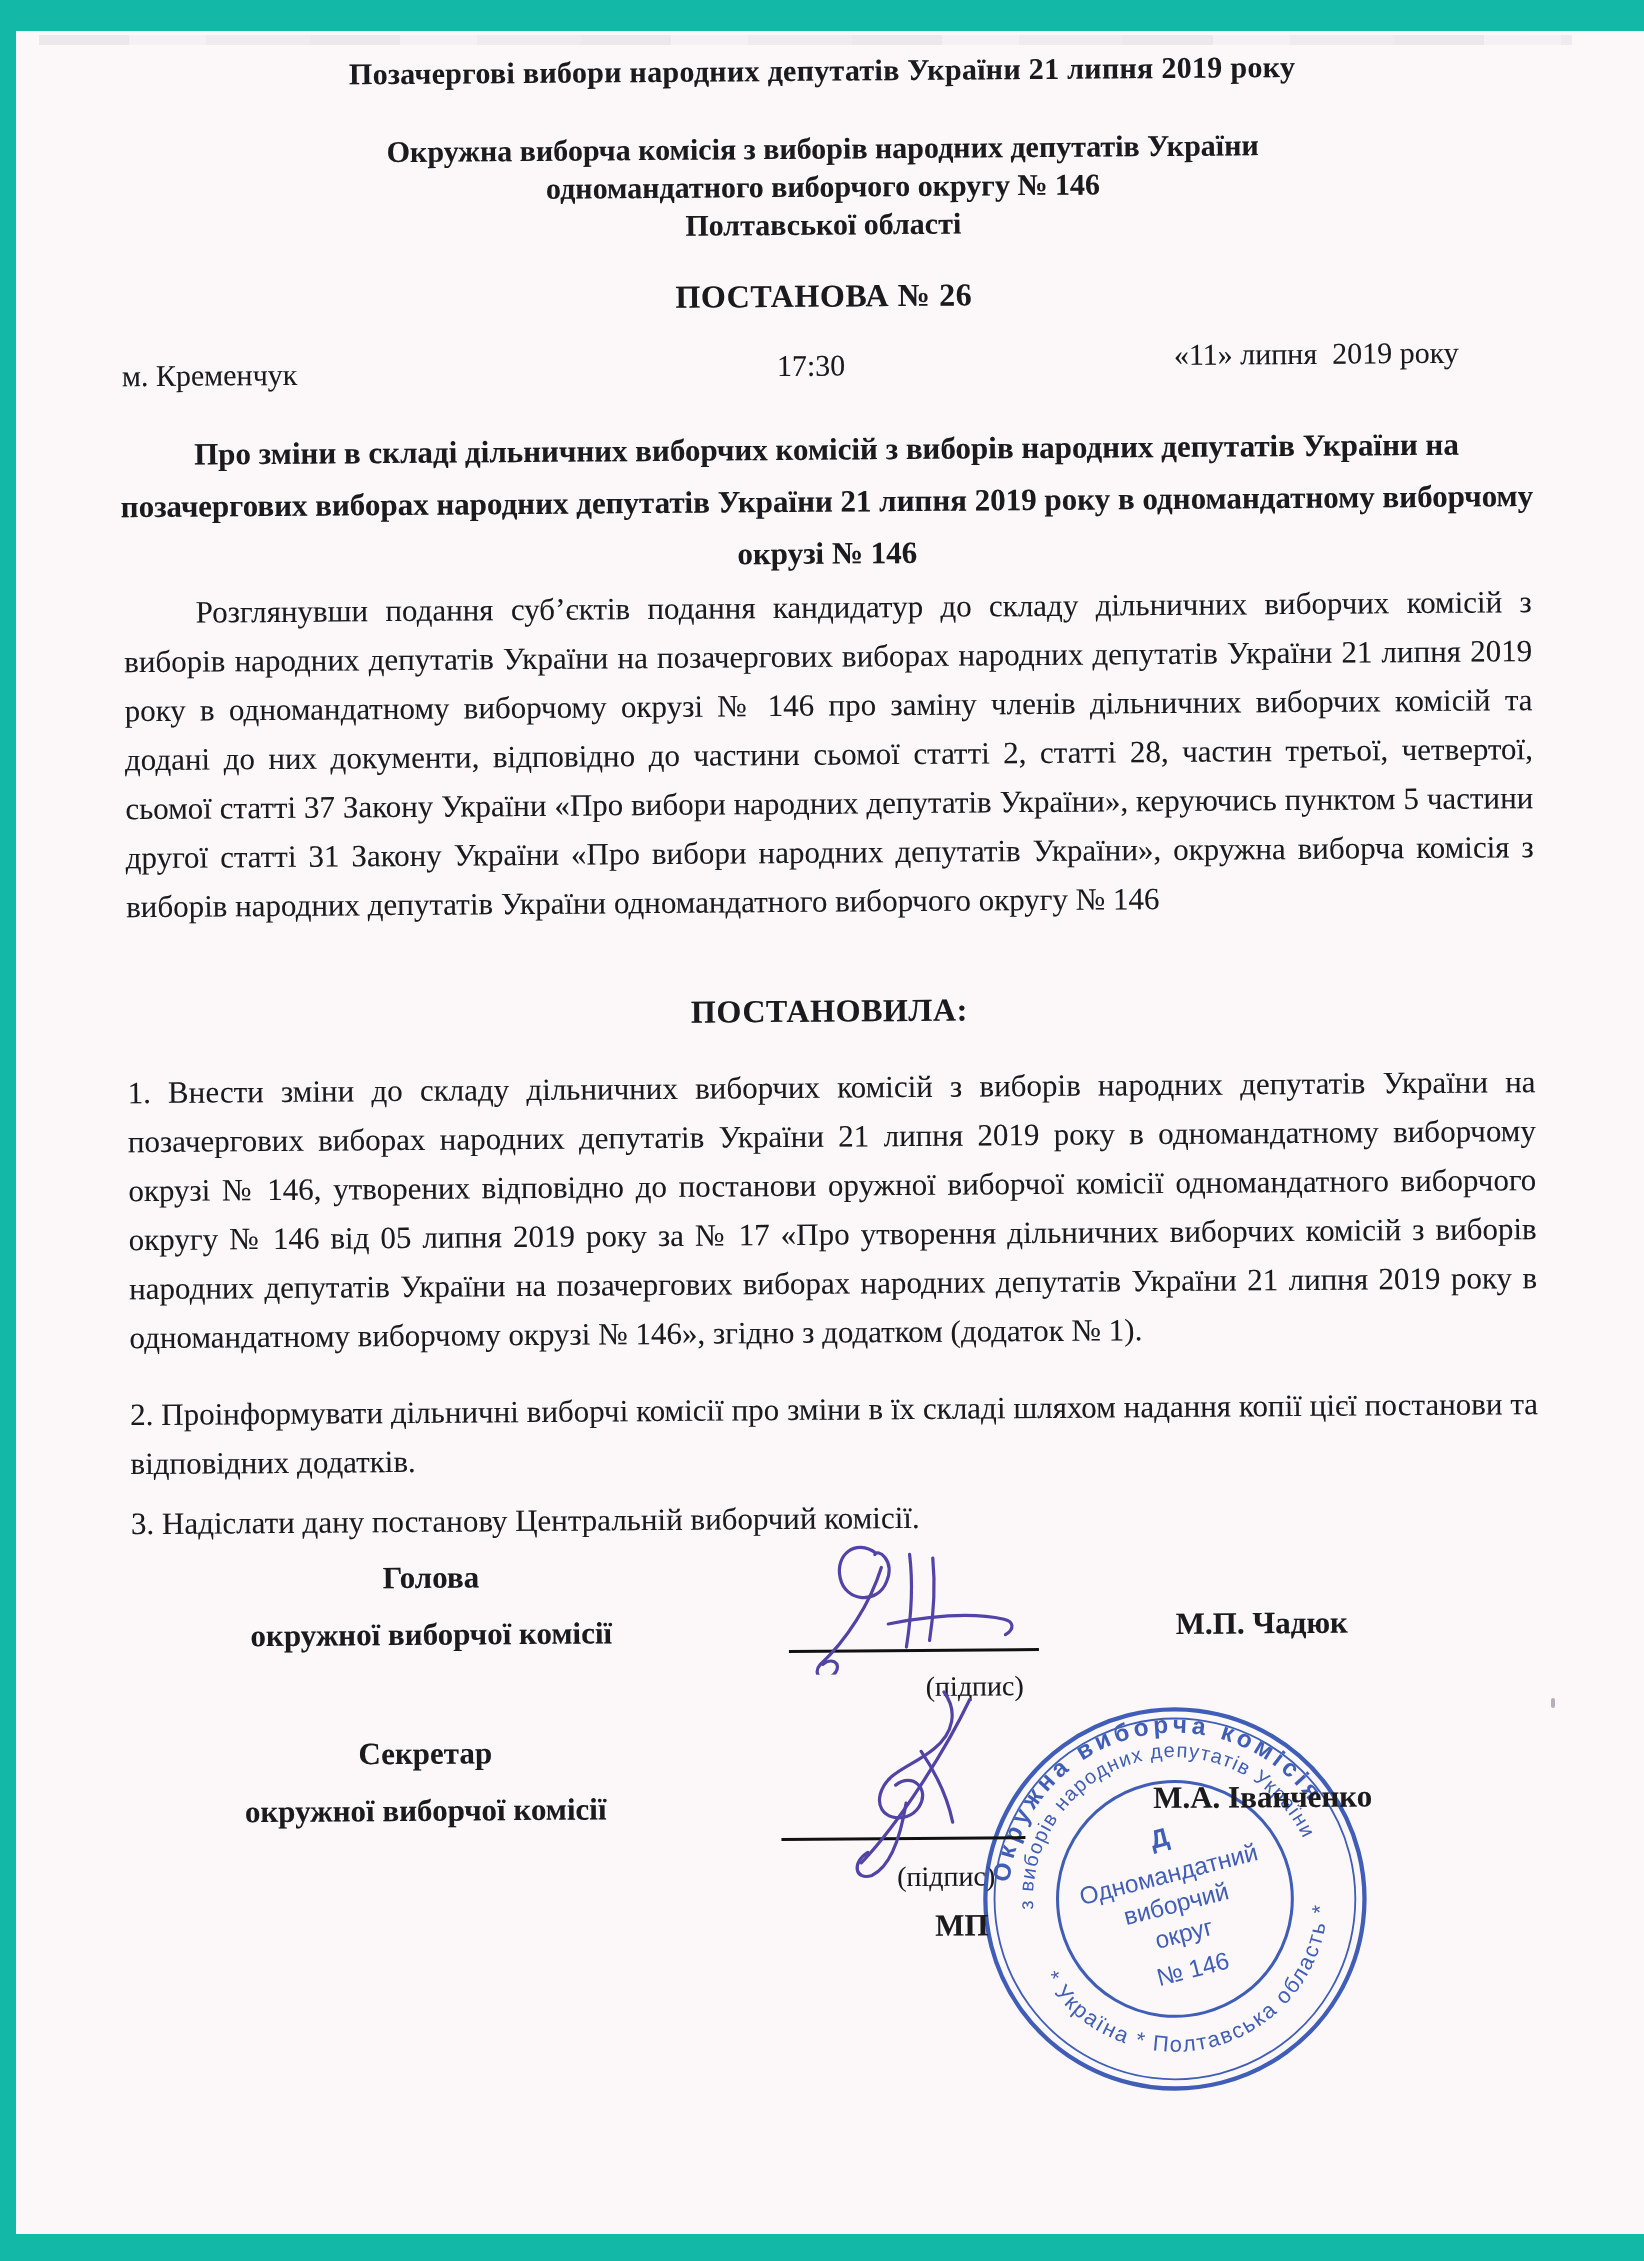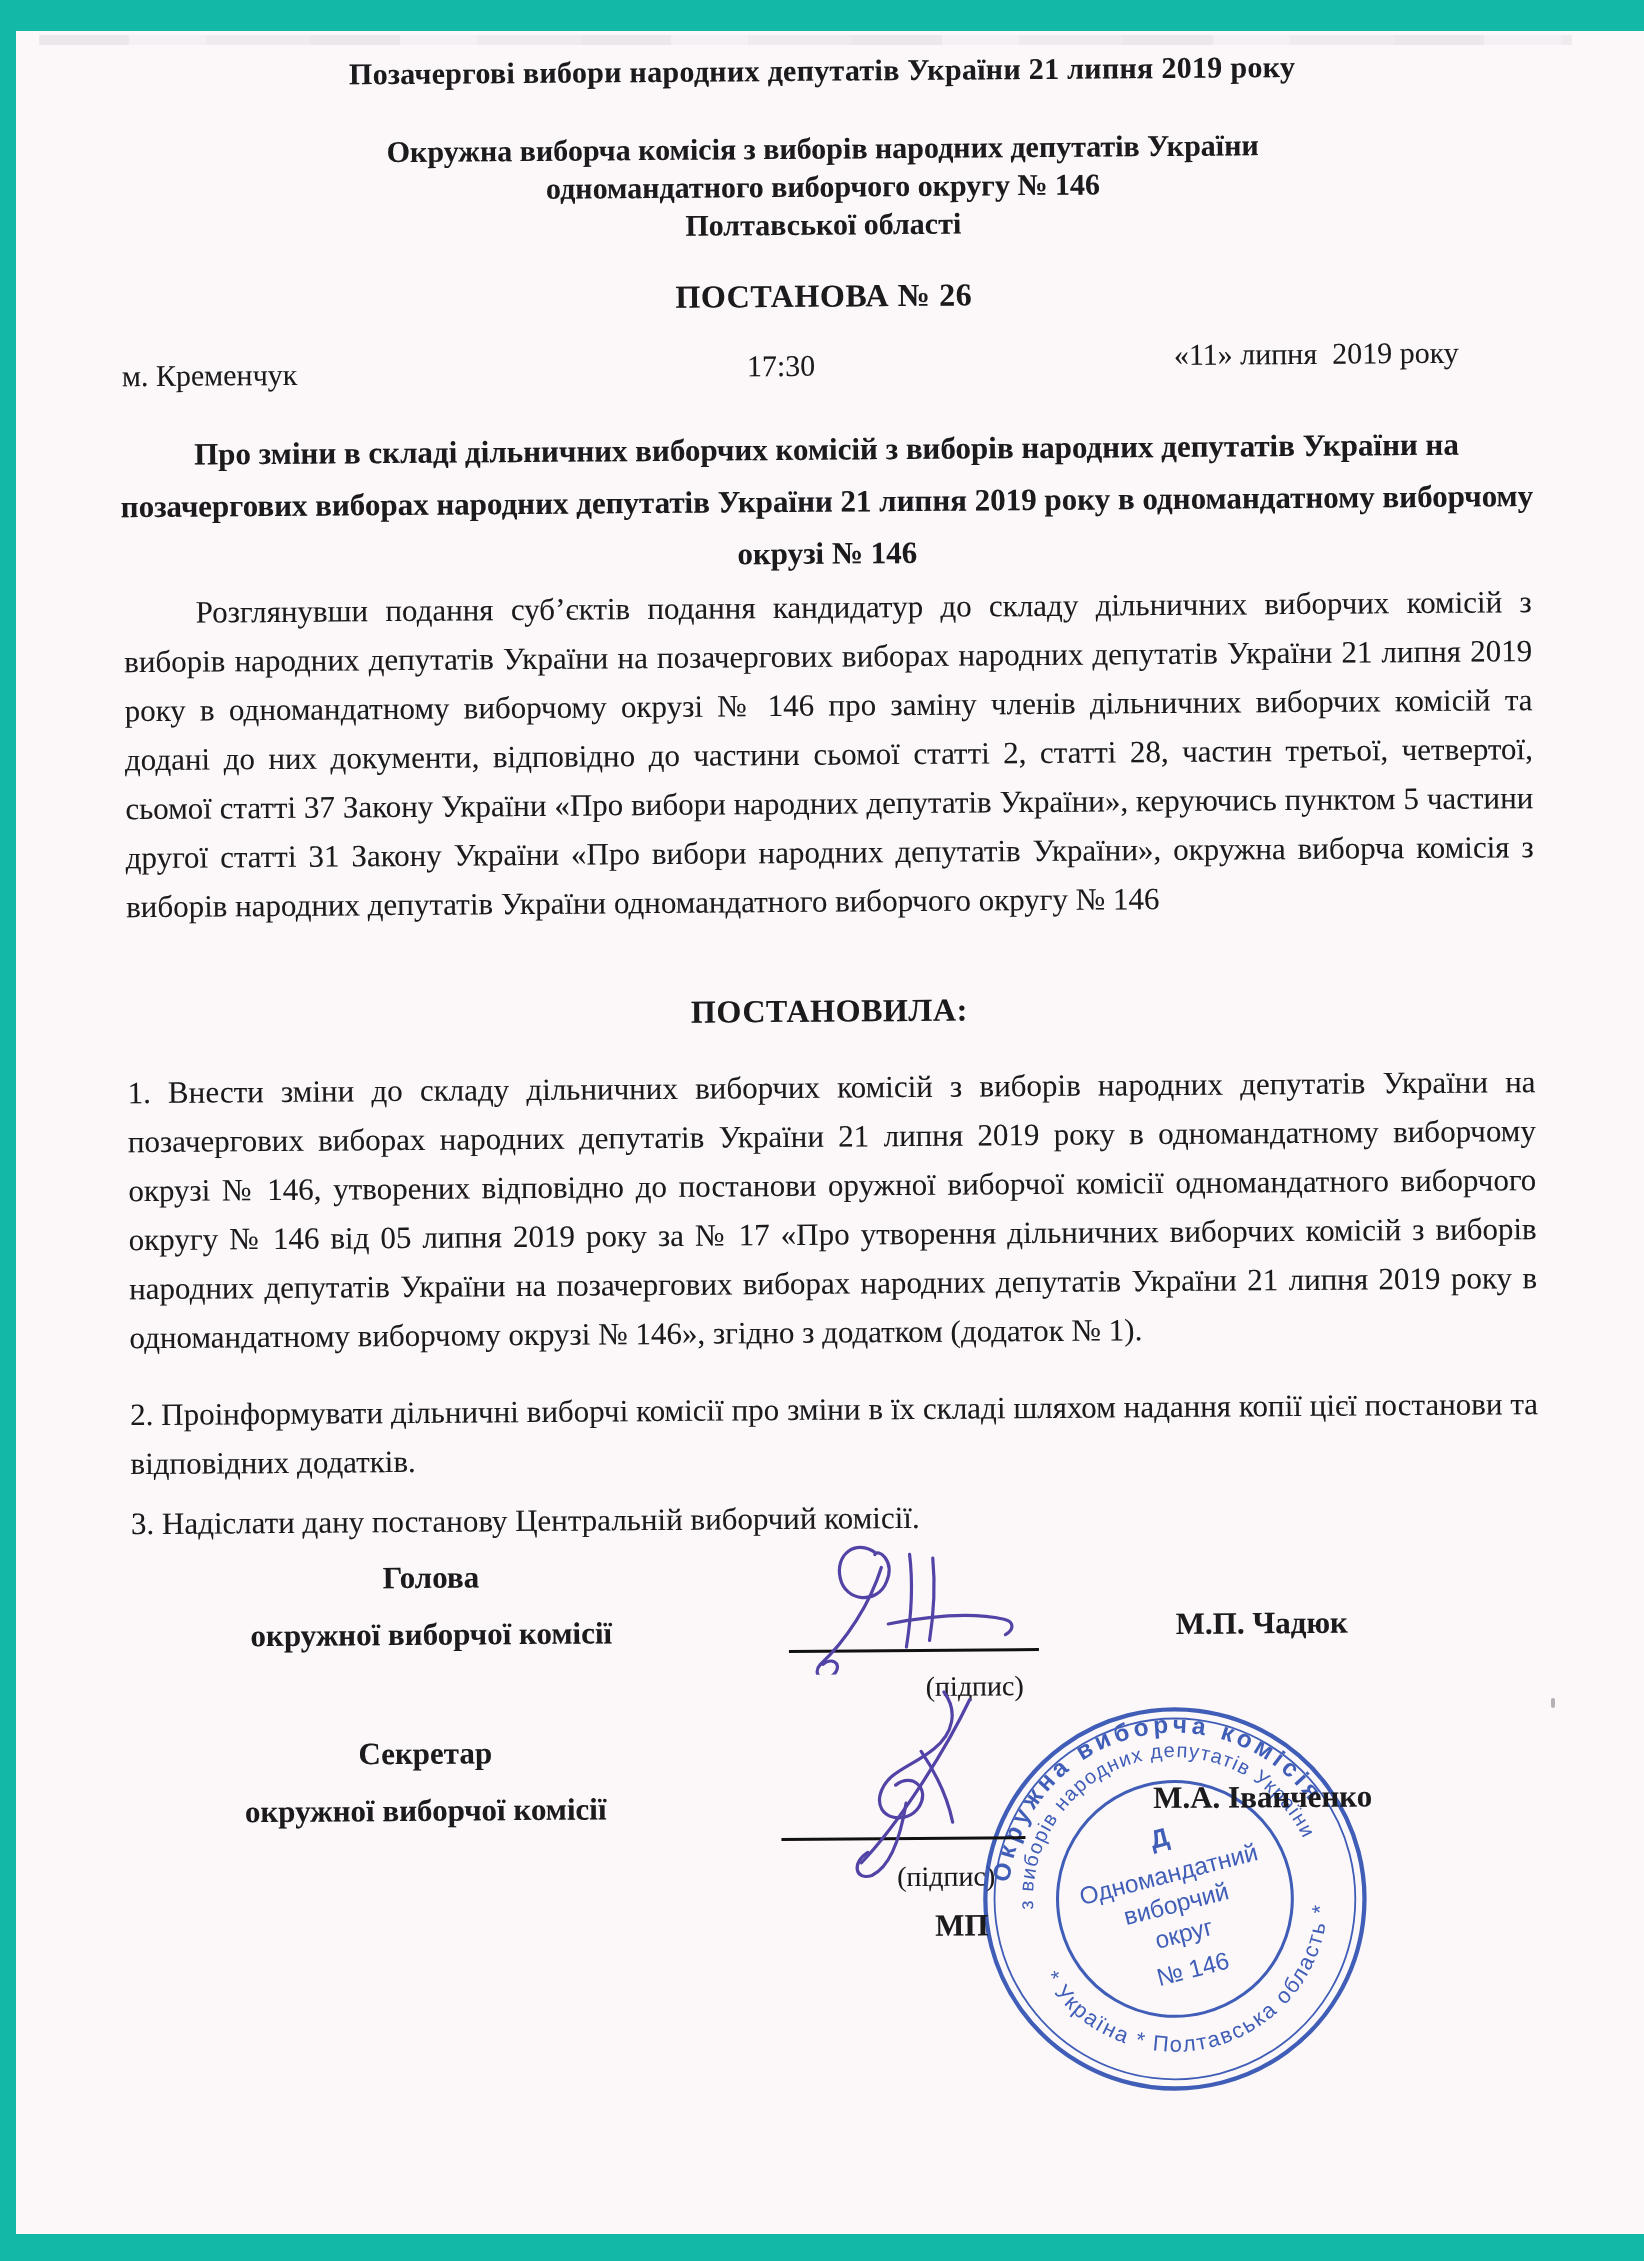--- a/index.html
+++ b/index.html
@@ -11,21 +11,21 @@
   .speck{position:absolute;width:3.9px;height:10.3px;background:#9a9298;border-radius:1.9px;opacity:.7;}
   .tilt{position:absolute;left:0;top:0;width:1644px;height:2261px;transform:rotate(-0.45deg);transform-origin:55% 0;}
   .abs{position:absolute;}
   .ctr{left:113px;width:1417px;text-align:center;}
   .b{font-weight:bold;}
   .h1{top:53px;font-size:30px;letter-spacing:0.3px;}
   .org{top:129px;font-size:30px;line-height:38px;}
   .doc-title{top:277px;font-size:32px;letter-spacing:0.6px;}
   .meta{font-size:30px;}
   .meta-place{left:119px;top:353px;}
-  .meta-time{left:744px;top:348px;}
+  .meta-time{left:774px;top:348px;}
   .meta-date{top:340px;right:188px;white-space:pre;}
   .subject{top:423px;left:115px;width:1416px;text-align:center;font-size:31px;line-height:52px;}
   .body-par{left:119px;width:1408px;font-size:31px;line-height:49px;text-align:justify;}
   .preamble{top:582px;text-indent:72px;}
   .resolved{top:992px;font-size:32px;letter-spacing:0.6px;}
   .item1{top:1062px;}
   .item2{top:1384px;}
   .item3{top:1493px;}
   .rolebox{width:451px;text-align:center;font-size:31px;font-weight:bold;line-height:57px;}
   .role-head{left:193px;top:1545px;}

